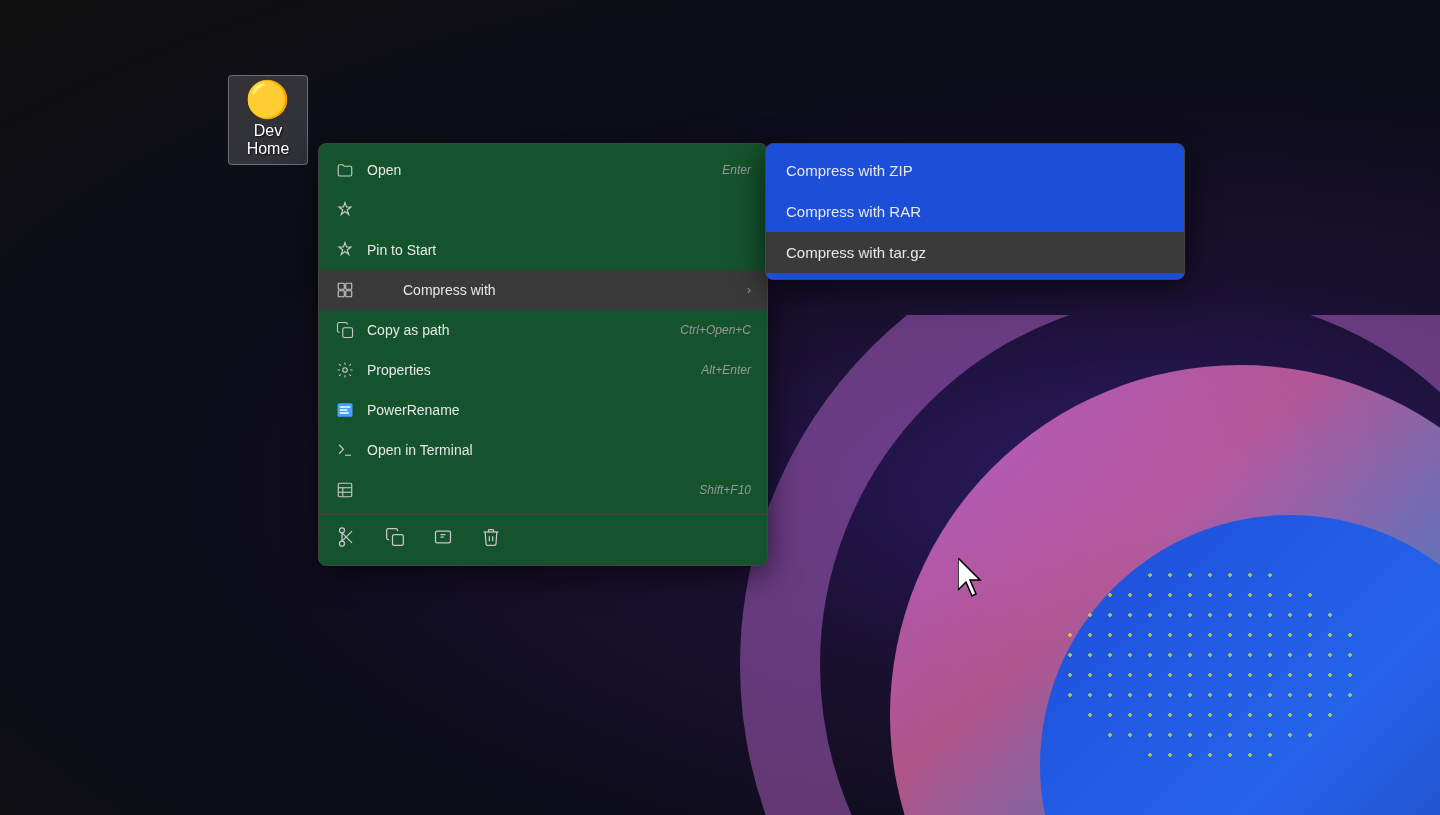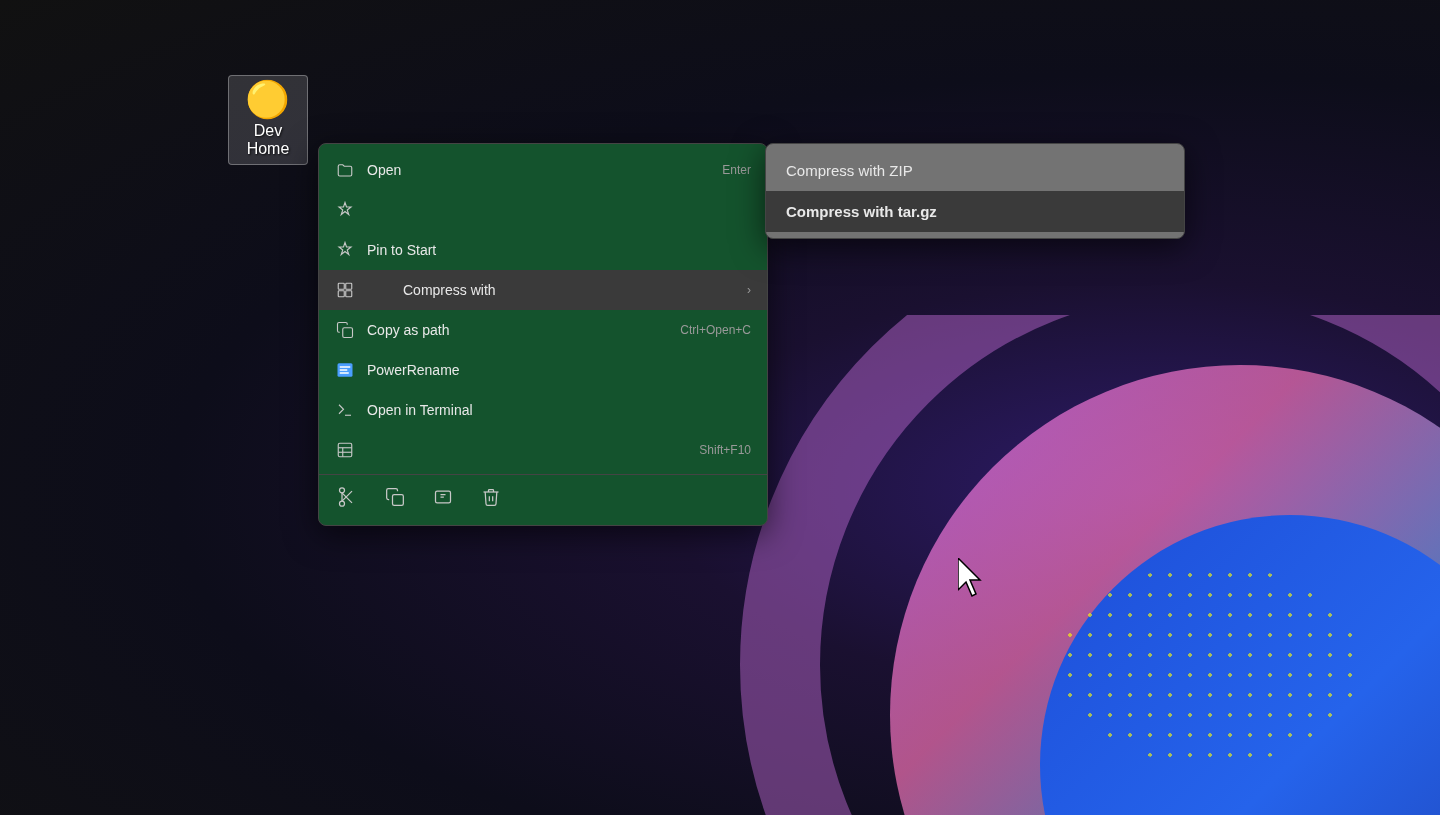--- a/index.html
+++ b/index.html
@@ -145,20 +145,21 @@
 
     .menu-item-label {
       flex: 1;
       color: #e8e8e8;
     }
 
     .menu-item-shortcut {
       color: #999;
       font-size: 12px;
       margin-left: auto;
+      font-style: italic;
     }
 
     .menu-item-arrow {
       color: #999;
       font-size: 12px;
       margin-left: 8px;
     }
 
     
     .menu-toolbar {
@@ -180,40 +181,39 @@
       font-size: 18px;
       cursor: pointer;
     }
 
     
     .submenu {
       position: absolute;
       top: 143px;
       left: 765px;
       width: 420px;
-      background: #737373;
+      background: #1d4ed8;
       border-radius: 8px;
       border: 1px solid #444;
       padding: 6px 0;
       box-shadow: 0 8px 32px rgba(0,0,0,0.6);
       z-index: 101;
     }
 
     .submenu-item {
       display: flex;
       align-items: center;
       padding: 12px 20px;
       cursor: pointer;
       color: #e8e8e8;
       font-size: 15px;
     }
 
     .submenu-item.hovered {
       background: #3a3a3a;
-      font-weight: bold;
     }
 
     
     .cursor-shape {
       position: absolute;
       top: 558px;
       left: 958px;
       z-index: 200;
       pointer-events: none;
     }
@@ -281,20 +281,30 @@
     <div class="menu-item-icon">
       <svg width="18" height="18" viewBox="0 0 24 24" fill="none" stroke="currentColor" stroke-width="1.5">
         <rect x="9" y="9" width="13" height="13" rx="2"></rect>
         <path d="M5 15H4a2 2 0 01-2-2V4a2 2 0 012-2h9a2 2 0 012 2v1"></path>
       </svg>
     </div>
     <span class="menu-item-label">Copy as path</span>
     <span class="menu-item-shortcut">Ctrl+Open+C</span>
   </div>
 
+  <div class="menu-item">
+    <div class="menu-item-icon">
+      <svg width="18" height="18" viewBox="0 0 24 24" fill="none" stroke="currentColor" stroke-width="1.5">
+        <circle cx="12" cy="12" r="3"></circle>
+        <path d="M12 2v3M12 19v3M4.2 4.2l2.1 2.1M17.7 17.7l2.1 2.1M2 12h3M19 12h3M4.2 19.8l2.1-2.1M17.7 6.3l2.1-2.1"></path>
+      </svg>
+    </div>
+    <span class="menu-item-label">Properties</span>
+    <span class="menu-item-shortcut">Alt+Enter</span>
+  </div>
 
   <div class="menu-item">
     <div class="menu-item-icon">
       <svg width="18" height="18" viewBox="0 0 24 24" fill="#4a9eff" stroke="#4a9eff" stroke-width="0">
         <rect x="2" y="3" width="20" height="18" rx="2"></rect>
         <rect x="5" y="7" width="14" height="2" fill="white"></rect>
         <rect x="5" y="11" width="10" height="2" fill="white"></rect>
         <rect x="5" y="15" width="12" height="2" fill="white"></rect>
       </svg>
     </div>
@@ -353,20 +363,23 @@
         <path d="M9 6V4a1 1 0 011-1h4a1 1 0 011 1v2"></path>
       </svg>
     </div>
   </div>
 </div>
 
 <div class="submenu">
   <div class="submenu-item">
     <span>Compress with ZIP</span>
   </div>
+  <div class="submenu-item">
+    <span>Compress with RAR</span>
+  </div>
   <div class="submenu-item hovered">
     <span>Compress with tar.gz</span>
   </div>
 </div>
 
 <div class="cursor-shape">
   <svg width="30" height="40" viewBox="0 0 30 40">
     <polygon points="0,0 0,32 8,24 14,38 18,36 12,22 22,22" fill="white" stroke="black" stroke-width="1.5"></polygon>
   </svg>
 </div>

